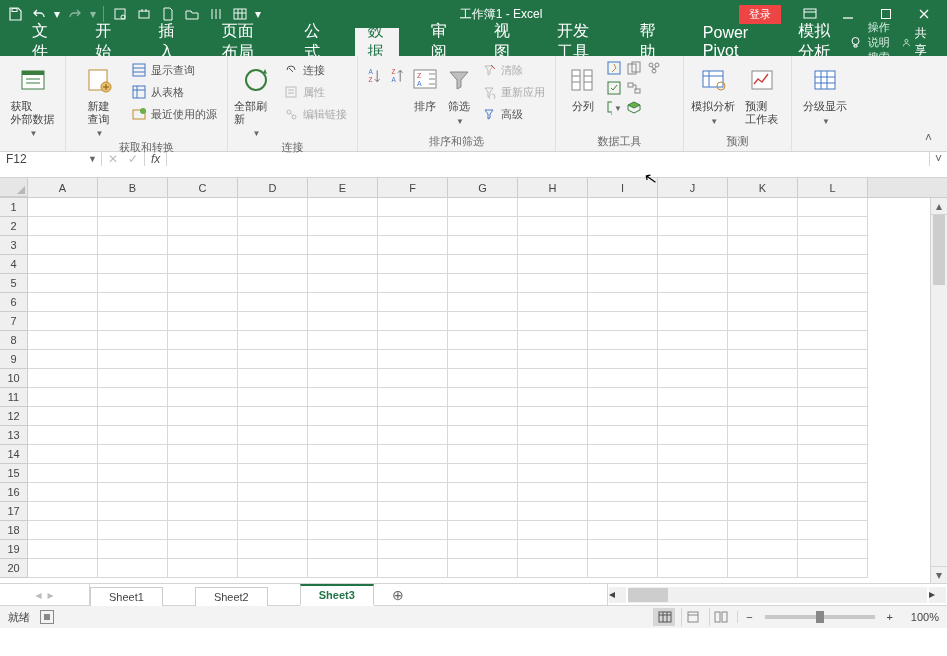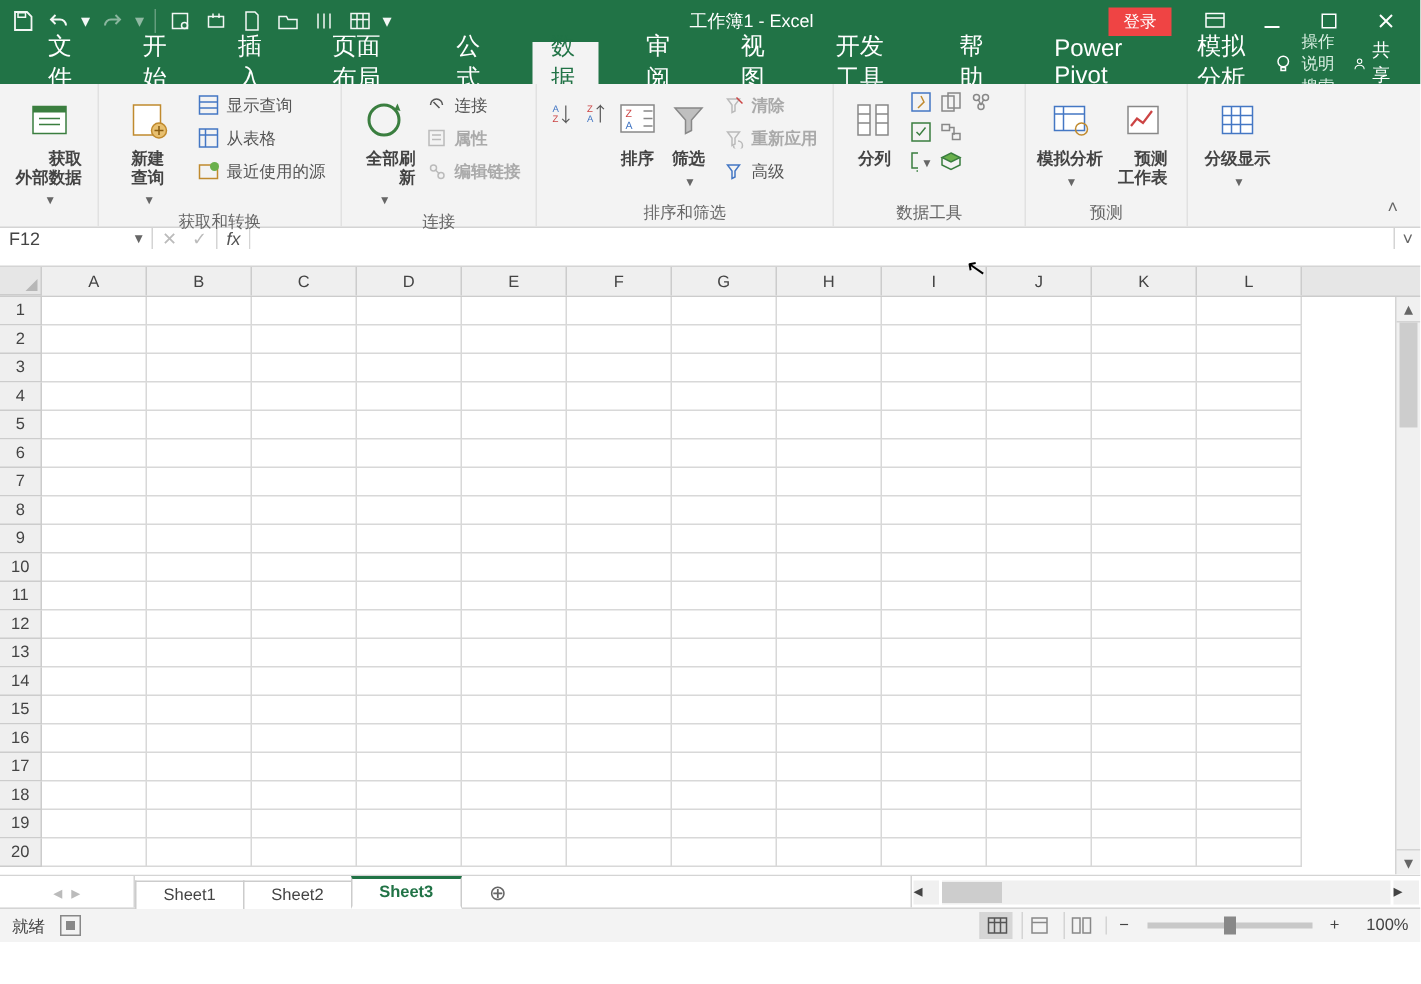--- a/index.html
+++ b/index.html
@@ -20,24 +20,24 @@
   .tabs-right { margin-left: auto; display: flex; align-items: center; gap: 6px; padding-right: 10px; }
   .bulb { width:16px; height:16px; display:flex;align-items:center;justify-content:center; }
   .tell { color: #d9efe2; font-size: 11px; }
   .share { display:flex;align-items:center;gap:4px; color:#fff; font-size:12px; padding:0 6px;}
   
   .ribbon { height: 96px; background: #f3f3f3; border-bottom: 1px solid #d4d4d4; display: flex; position: relative; }
   .group { border-right: 1px solid #e1e1e1; padding: 4px 6px 2px; display:flex; flex-direction:column; justify-content:space-between; }
   .group-body { display:flex; align-items:flex-start; gap:2px; flex:1;}
   .group-label { text-align:center; font-size:11px; color:#666; padding-top:2px; }
   .big-btn { width:54px; display:flex; flex-direction:column; align-items:center; justify-content:flex-start; gap:4px; padding-top:4px; }
-  .big-btn .lbl { font-size:11px; text-align:right; line-height:1.15;font-weight:bold; }
+  .big-btn .lbl { font-size:11px; text-align:left; line-height:1.15; }
   .stack { display:flex; flex-direction:column; gap:2px; }
   .stack-item { display:flex; align-items:center; gap:4px; font-size:11px; color:#555; white-space:nowrap; height:20px; padding:0 4px;}
-  .stack-item.dim { color:#aaa;font-weight:bold; }
+  .stack-item.dim { color:#aaa; }
   .ic16 { width:16px; height:16px; display:flex; align-items:center; justify-content:center; flex-shrink:0;}
   .ic32 { width:32px; height:32px; display:flex; align-items:center; justify-content:center; }
   .drop { font-size:8px; color:#666; margin-left:2px;}
   .collapse-btn { position:absolute; right:6px; bottom:4px; width:16px;height:16px; color:#666;}
   
   .formula-bar { height:26px; border-bottom:1px solid #d4d4d4; display:flex; align-items:flex-start; background:#fff;}
   .name-box { width:102px; border-right:1px solid #d4d4d4; display:flex; align-items:center; padding:0 6px; font-size:12px; position:relative; background:#fff;}
   .name-box .dd { position:absolute; right:4px; color:#666; font-size:9px;}
   .fx-btns { display:flex; align-items:center; border-right:1px solid #d4d4d4; padding:0 6px; gap:10px; color:#888;}
   .fx-label { width:22px; display:flex; align-items:center; justify-content:center; font-style:italic; color:#555; border-right:1px solid #d4d4d4;}
@@ -54,21 +54,21 @@
   .rowhdr { width:28px; background:#efefef; border-right:1px solid #ccc; border-bottom:1px solid #ccc; font-size:11px; display:flex;align-items:center;justify-content:center;color:#444;}
   .cell { width:70px; border-right:1px solid #d8d8d8; border-bottom:1px solid #d8d8d8;}
   .vscroll { position:absolute; right:0; top:20px; bottom:0; width:17px; background:#f0f0f0; border-left:1px solid #d4d4d4;}
   .vscroll .up,.vscroll .dn{height:17px;display:flex;align-items:center;justify-content:center;color:#666;border-bottom:1px solid #d4d4d4;}
   .vscroll .dn{position:absolute;bottom:0;left:0;right:0;border-top:1px solid #d4d4d4;border-bottom:none;}
   .vscroll .thumb{position:absolute;top:17px;left:2px;right:2px;height:70px;background:#cdcdcd;}
   .cursor-arrow { position:absolute; left:644px; top:113px; pointer-events:none; z-index:10; font-size:16px; color:#000; transform:rotate(-10deg);}
   
   .sheetbar { height:22px; border-top:1px solid #d4d4d4; display:flex; align-items:stretch; background:#fff;}
   .sheet-nav { width:90px; display:flex; align-items:center; justify-content:center; gap:6px; color:#888; border-right:1px solid #d4d4d4;}
-  .sheet-tabs { display:flex; align-items:flex-end;}
+  .sheet-tabs { display:flex; align-items:flex-end;gap:33px;}
   .sheet-tab { padding:3px 18px; border:1px solid #ccc; border-bottom:none; background:#fff; font-size:11px; margin-right:-1px; color:#444; position:relative; top:1px;}
   .sheet-tab.active { border-bottom:2px solid #fff; border-top:2px solid #217346; color:#217346; font-weight:600; background:#fff; z-index:1;}
   .new-sheet { width:30px; display:flex; align-items:center; justify-content:center; color:#666; font-size:14px; border:1px solid transparent; border-radius:50%; margin-left:10px; align-self:center;}
   .sheet-scroll { margin-left:auto; width:340px; display:flex; align-items:center; border-left:1px solid #d4d4d4;}
   .hscroll { flex:1; height:16px; background:#f0f0f0; position:relative; margin:0 1px;}
   .hscroll-wrap{display:flex;align-items:center;width:100%;}
   .hscroll .hthumb{position:absolute;left:0;top:1px;height:14px;width:40px;background:#cdcdcd;}
   
   .status { height:23px; background:#f3f3f3; border-top:1px solid #d4d4d4; display:flex; align-items:center; padding:0 8px; font-size:11px; gap:10px;}
   .status-right { margin-left:auto; display:flex; align-items:center; gap:6px;}

